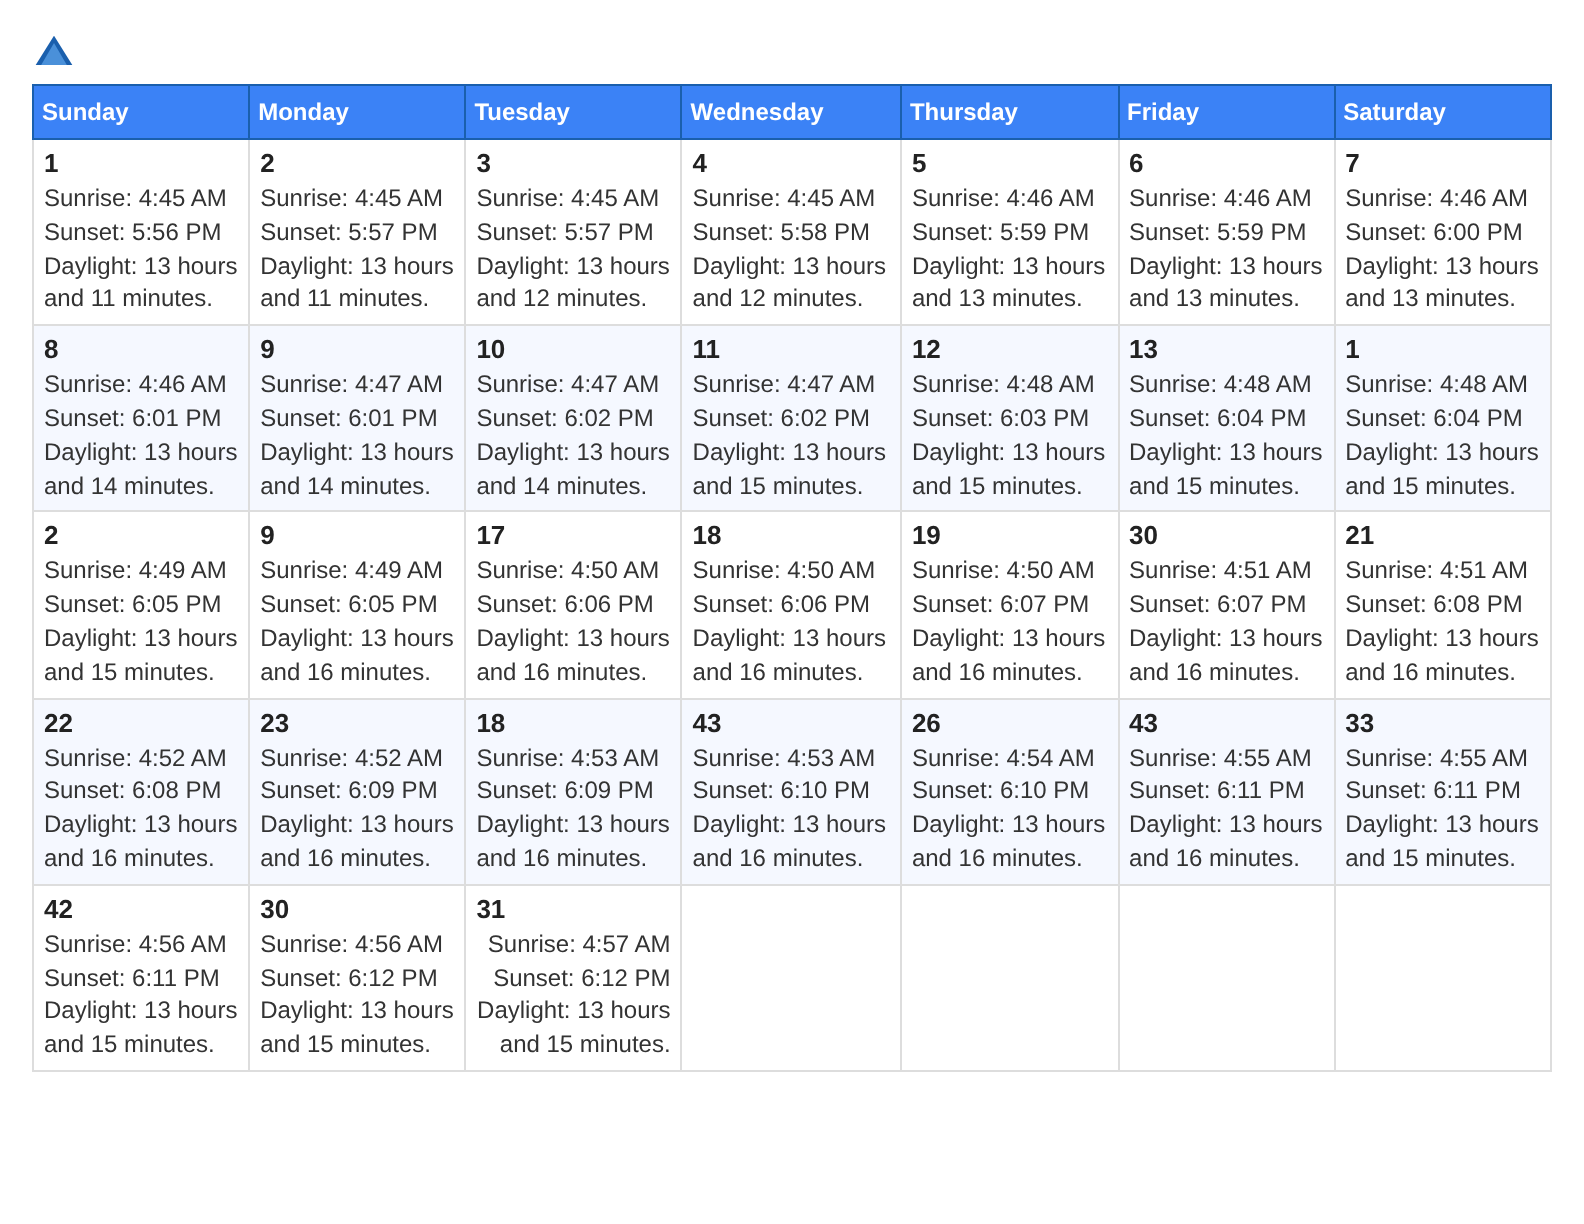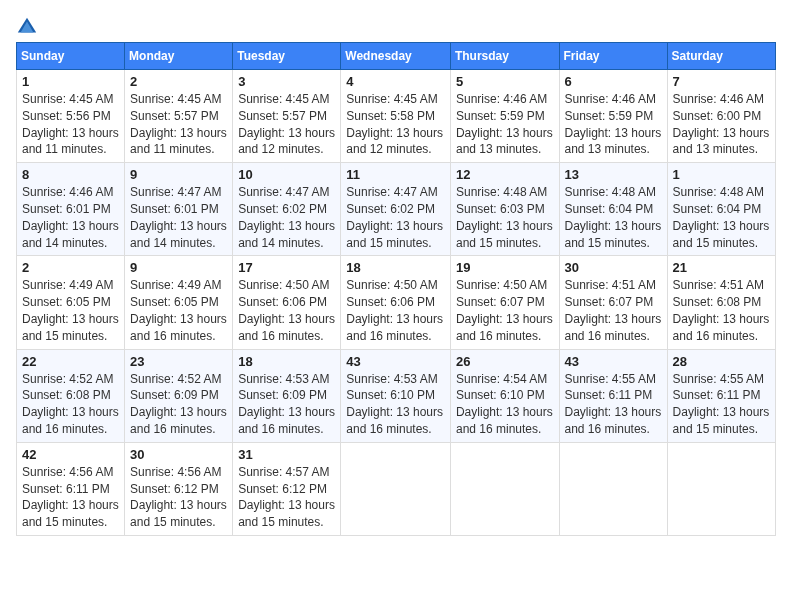--- a/index.html
+++ b/index.html
@@ -285,42 +285,42 @@
 Sunset: 6:10 PM
 Daylight: 13 hours and 16 minutes.</div>
           </td>
           <td>
             <span class="day-number">43</span>
             <div class="day-info" style="white-space: pre-line;">Sunrise: 4:55 AM
 Sunset: 6:11 PM
 Daylight: 13 hours and 16 minutes.</div>
           </td>
           <td>
-            <span class="day-number">28</span>
+            <span class="day-number">33</span>
             <div class="day-info" style="white-space: pre-line;">Sunrise: 4:55 AM
 Sunset: 6:11 PM
 Daylight: 13 hours and 15 minutes.</div>
           </td>
         </tr>
         <tr>
           <td>
             <span class="day-number">42</span>
             <div class="day-info" style="white-space: pre-line;">Sunrise: 4:56 AM
 Sunset: 6:11 PM
 Daylight: 13 hours and 15 minutes.</div>
           </td>
           <td>
             <span class="day-number">30</span>
             <div class="day-info" style="white-space: pre-line;">Sunrise: 4:56 AM
 Sunset: 6:12 PM
 Daylight: 13 hours and 15 minutes.</div>
           </td>
           <td>
             <span class="day-number">31</span>
-            <div class="day-info" style="white-space: pre-line;">Sunrise: 4:57 AM
+            <div class="day-info" style="white-space: pre-line; text-align: right;">Sunrise: 4:57 AM
 Sunset: 6:12 PM
 Daylight: 13 hours and 15 minutes.</div>
           </td>
           <td class="empty-cell"></td>
           <td class="empty-cell"></td>
           <td class="empty-cell"></td>
           <td class="empty-cell"></td>
         </tr>
       </tbody>
   </table>

